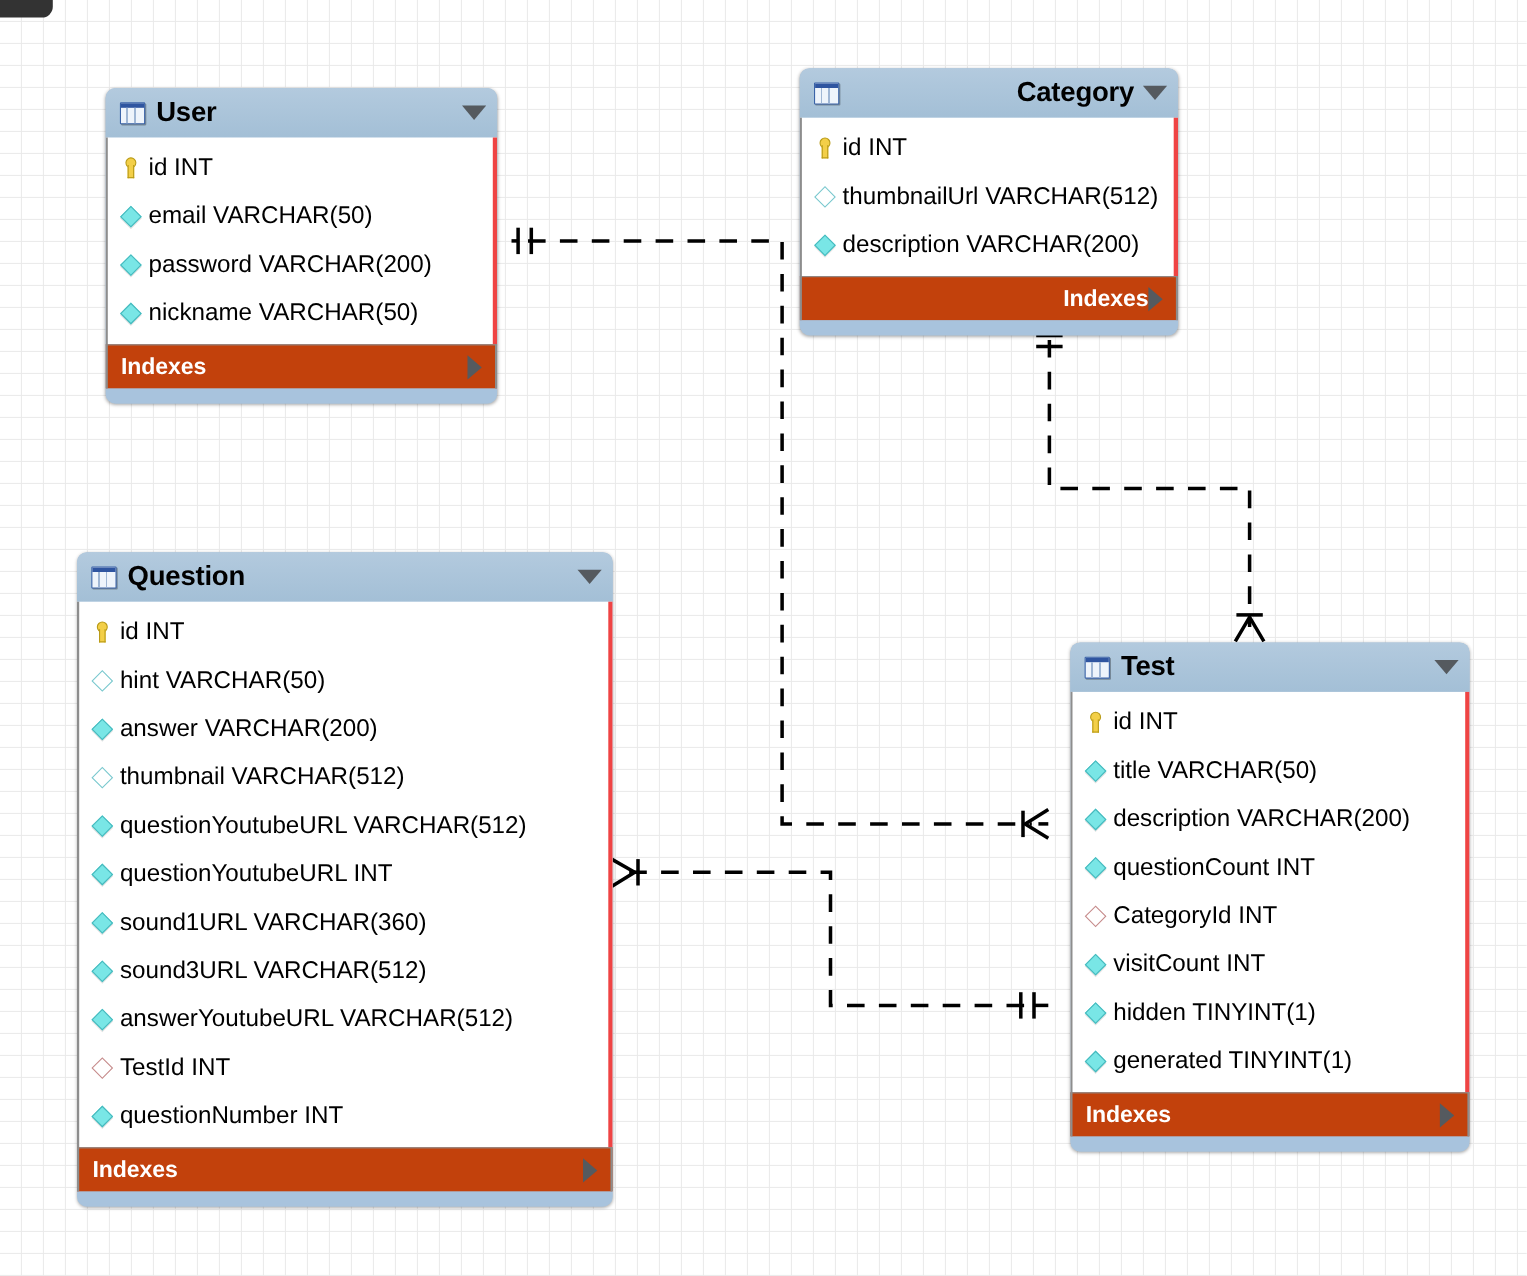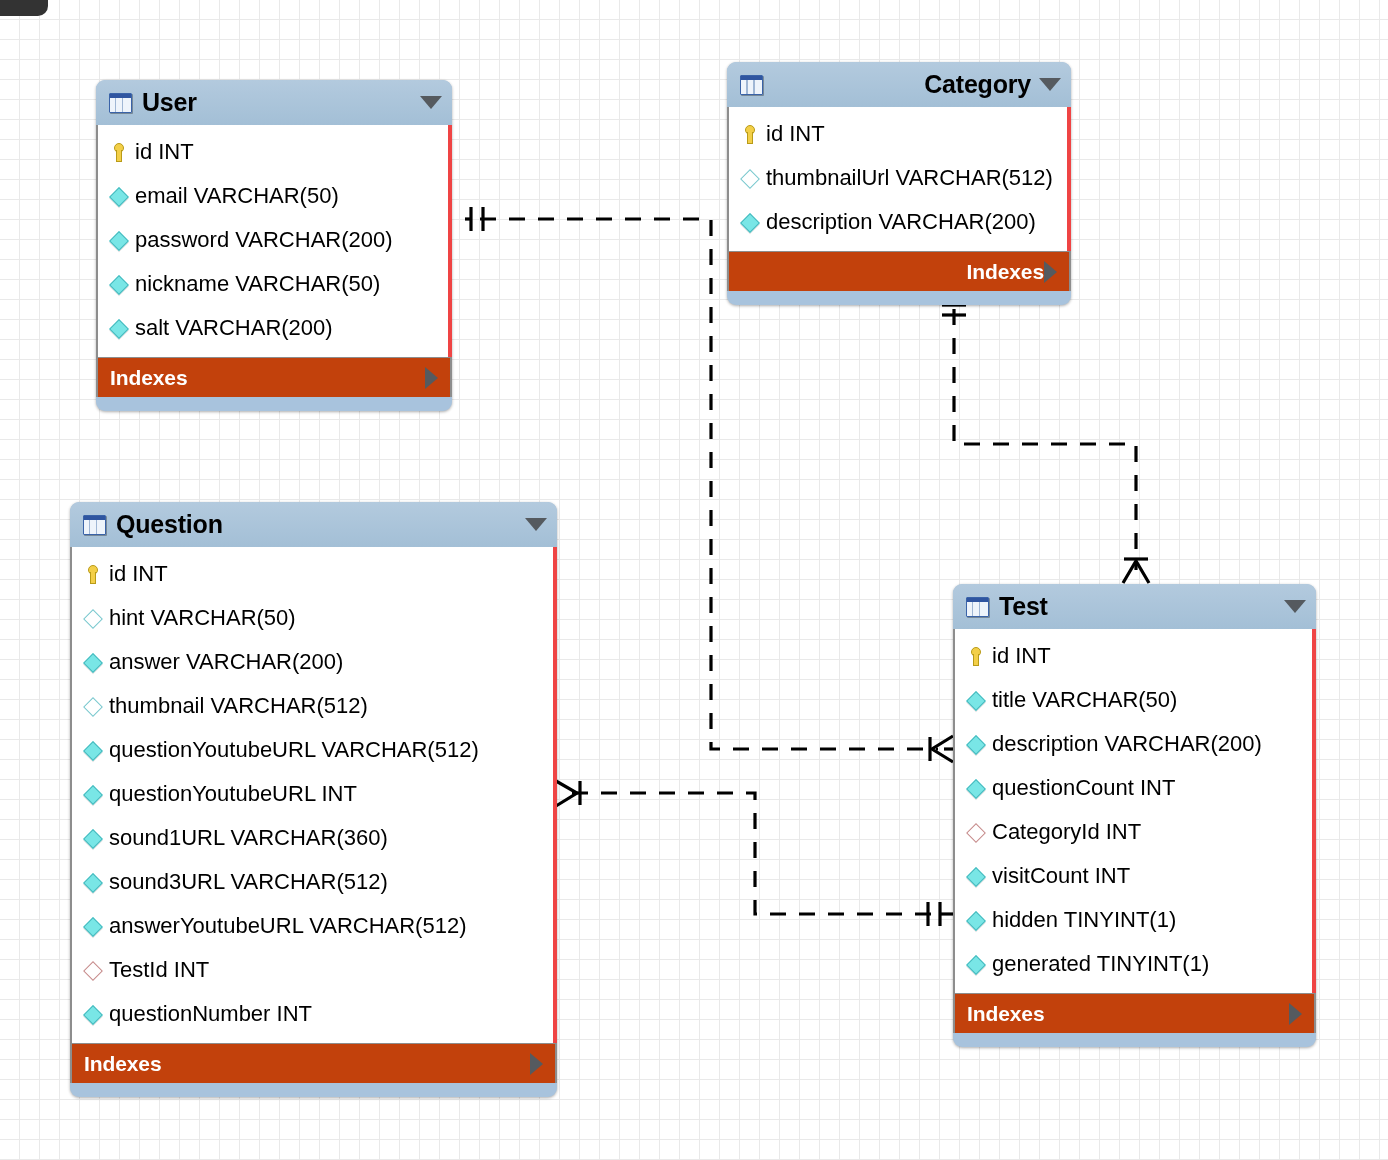--- a/index.html
+++ b/index.html
@@ -256,24 +256,20 @@
             <span class="col-label">email VARCHAR(50)</span>
           </div>
           <div class="col-row">
             <span class="col-glyph g-diamond"></span>
             <span class="col-label">password VARCHAR(200)</span>
           </div>
           <div class="col-row">
             <span class="col-glyph g-diamond"></span>
             <span class="col-label">nickname VARCHAR(50)</span>
           </div>
-          <div class="col-row">
-            <span class="col-glyph g-diamond"></span>
-            <span class="col-label">salt VARCHAR(200)</span>
-          </div>
         </div>
         <div class="idx-bar">
           <span class="idx-label">Indexes</span>
           <span class="caret-right"></span>
         </div>
       </div>
       <div class="er-table" style="left: 727px; top: 62px; width: 344px; text-align: right;">
         <div class="tbl-header">
           <span class="tbl-icon"></span>
           <span class="tbl-title">Category</span>
@@ -348,21 +344,21 @@
           <div class="col-row">
             <span class="col-glyph g-diamond"></span>
             <span class="col-label">questionNumber INT</span>
           </div>
         </div>
         <div class="idx-bar">
           <span class="idx-label">Indexes</span>
           <span class="caret-right"></span>
         </div>
       </div>
-      <div class="er-table" style="left: 953px; top: 584px; width: 363px;">
+      <div class="er-table" style="left: 973px; top: 584px; width: 363px;">
         <div class="tbl-header">
           <span class="tbl-icon"></span>
           <span class="tbl-title">Test</span>
           <span class="caret-down"></span>
         </div>
         <div class="tbl-body">
           <div class="col-row">
             <span class="col-glyph g-key"></span>
             <span class="col-label">id INT</span>
           </div>

